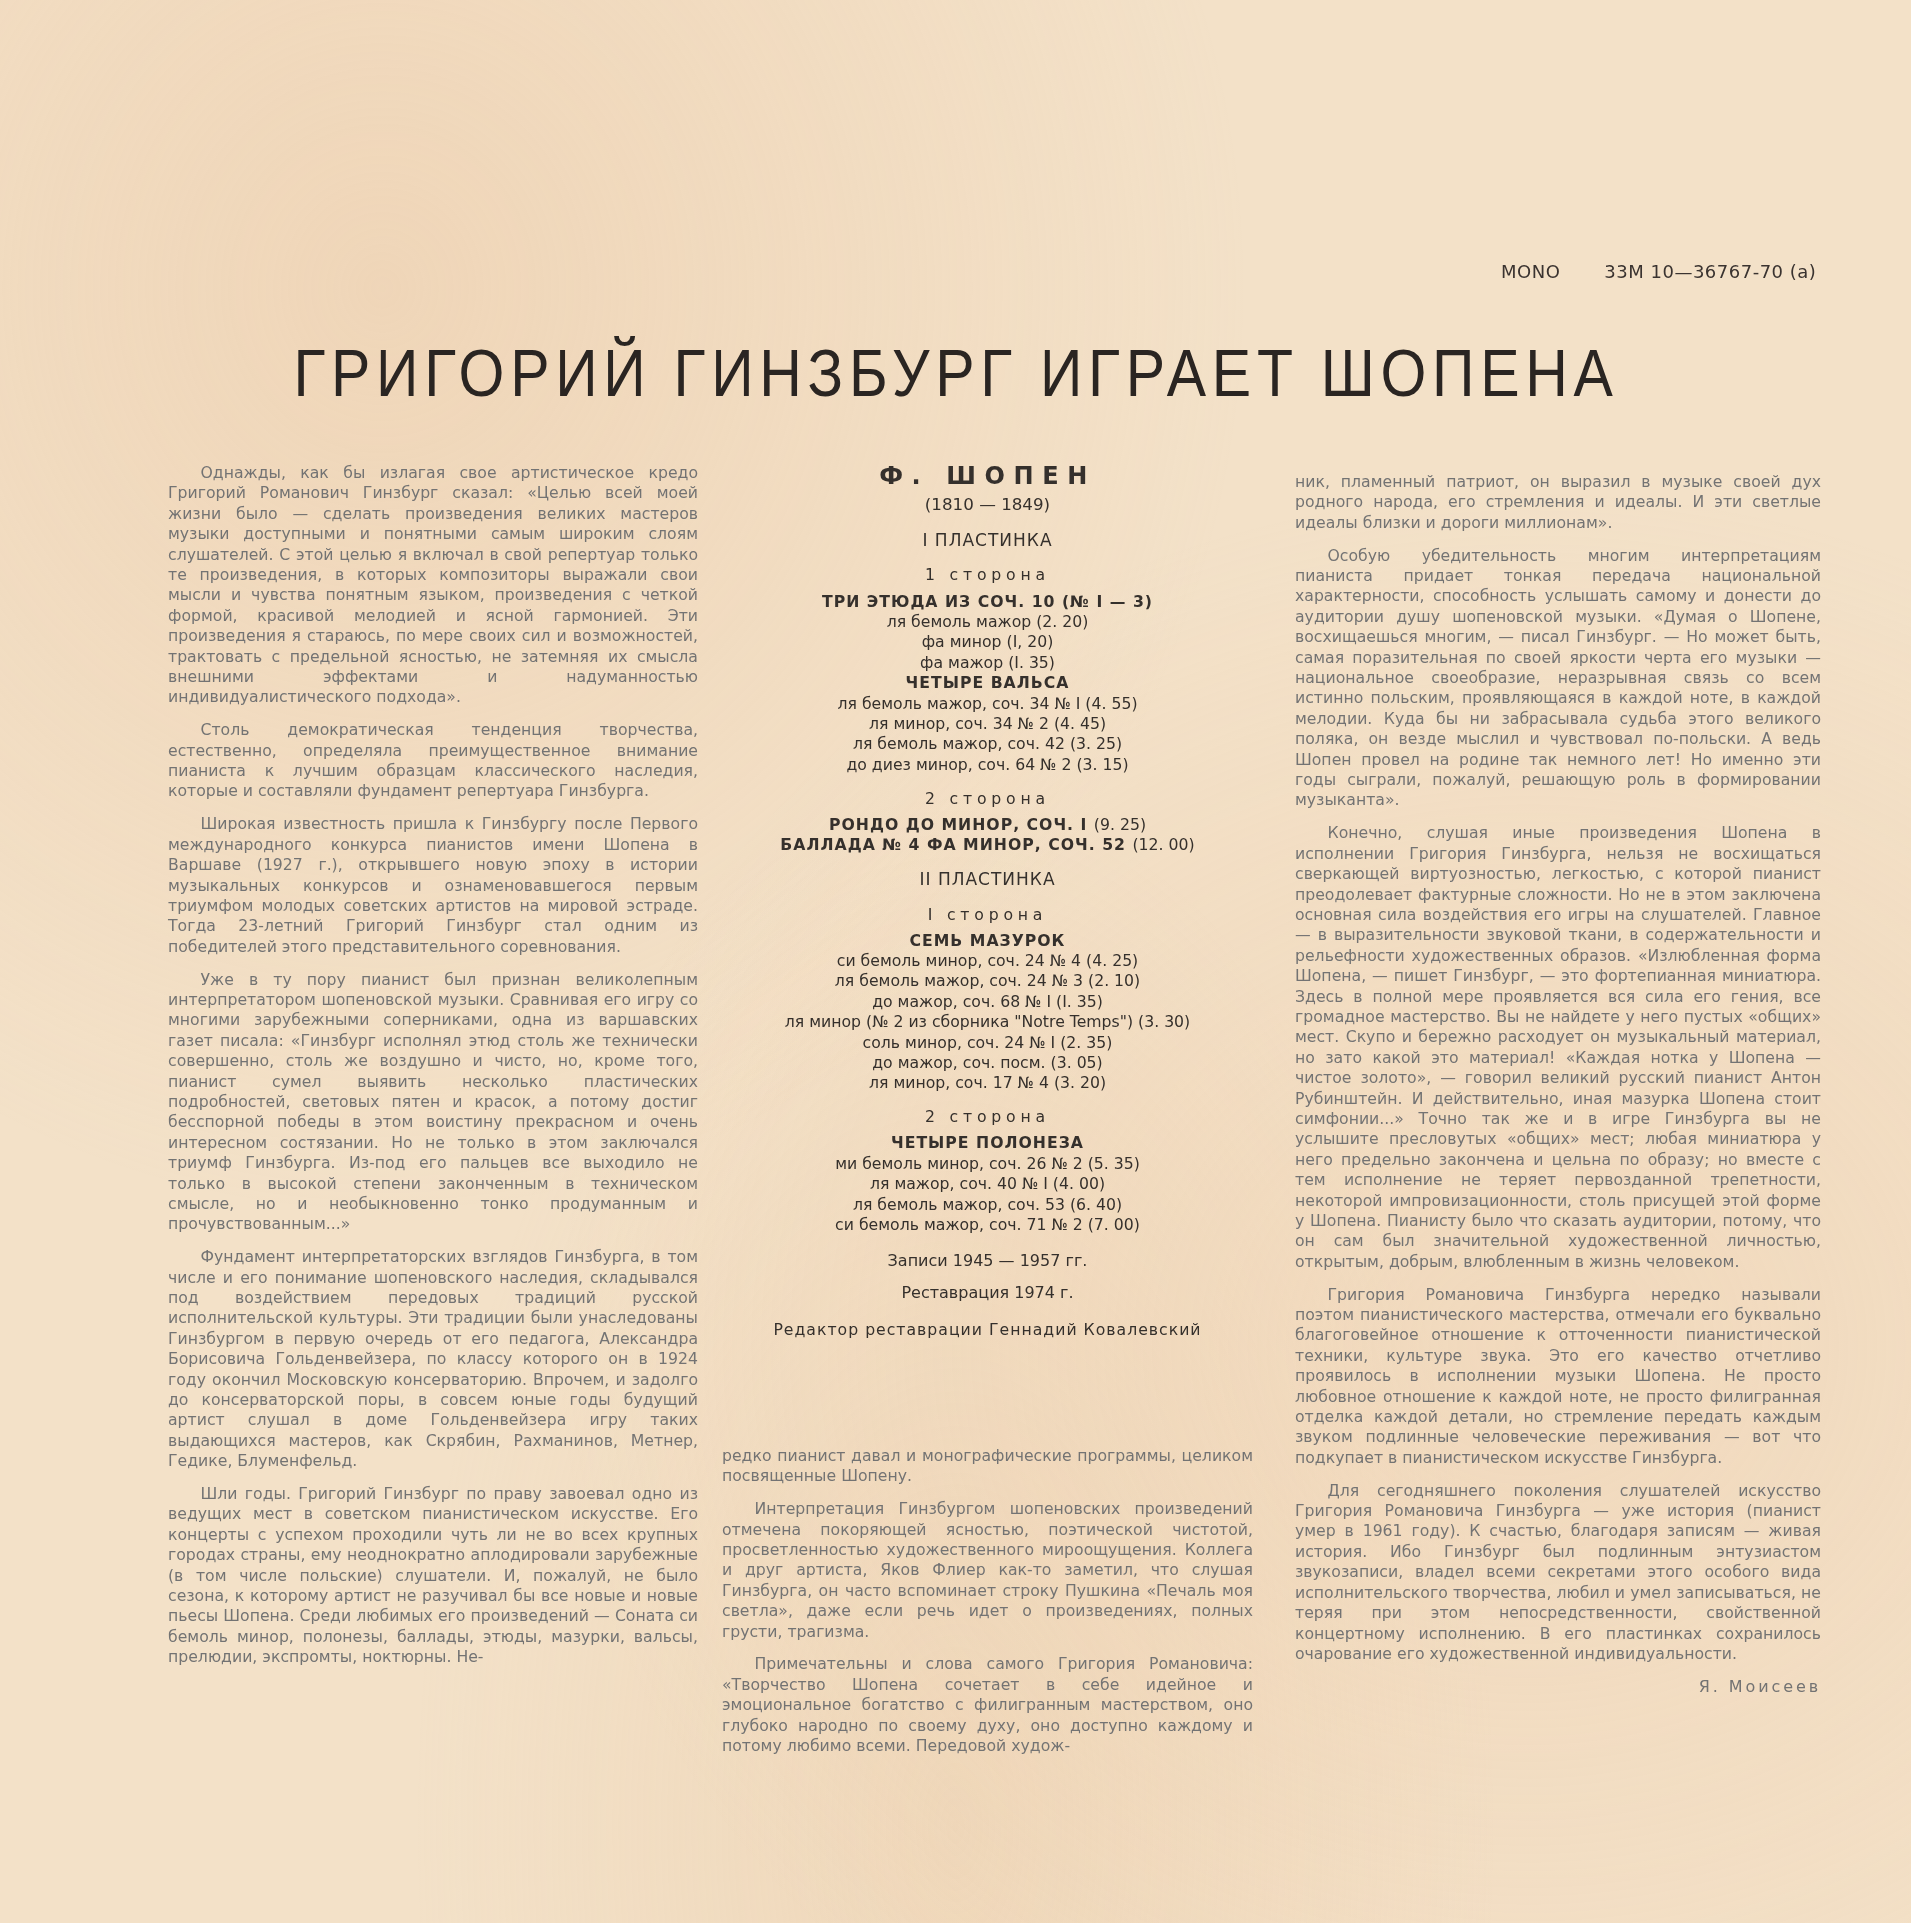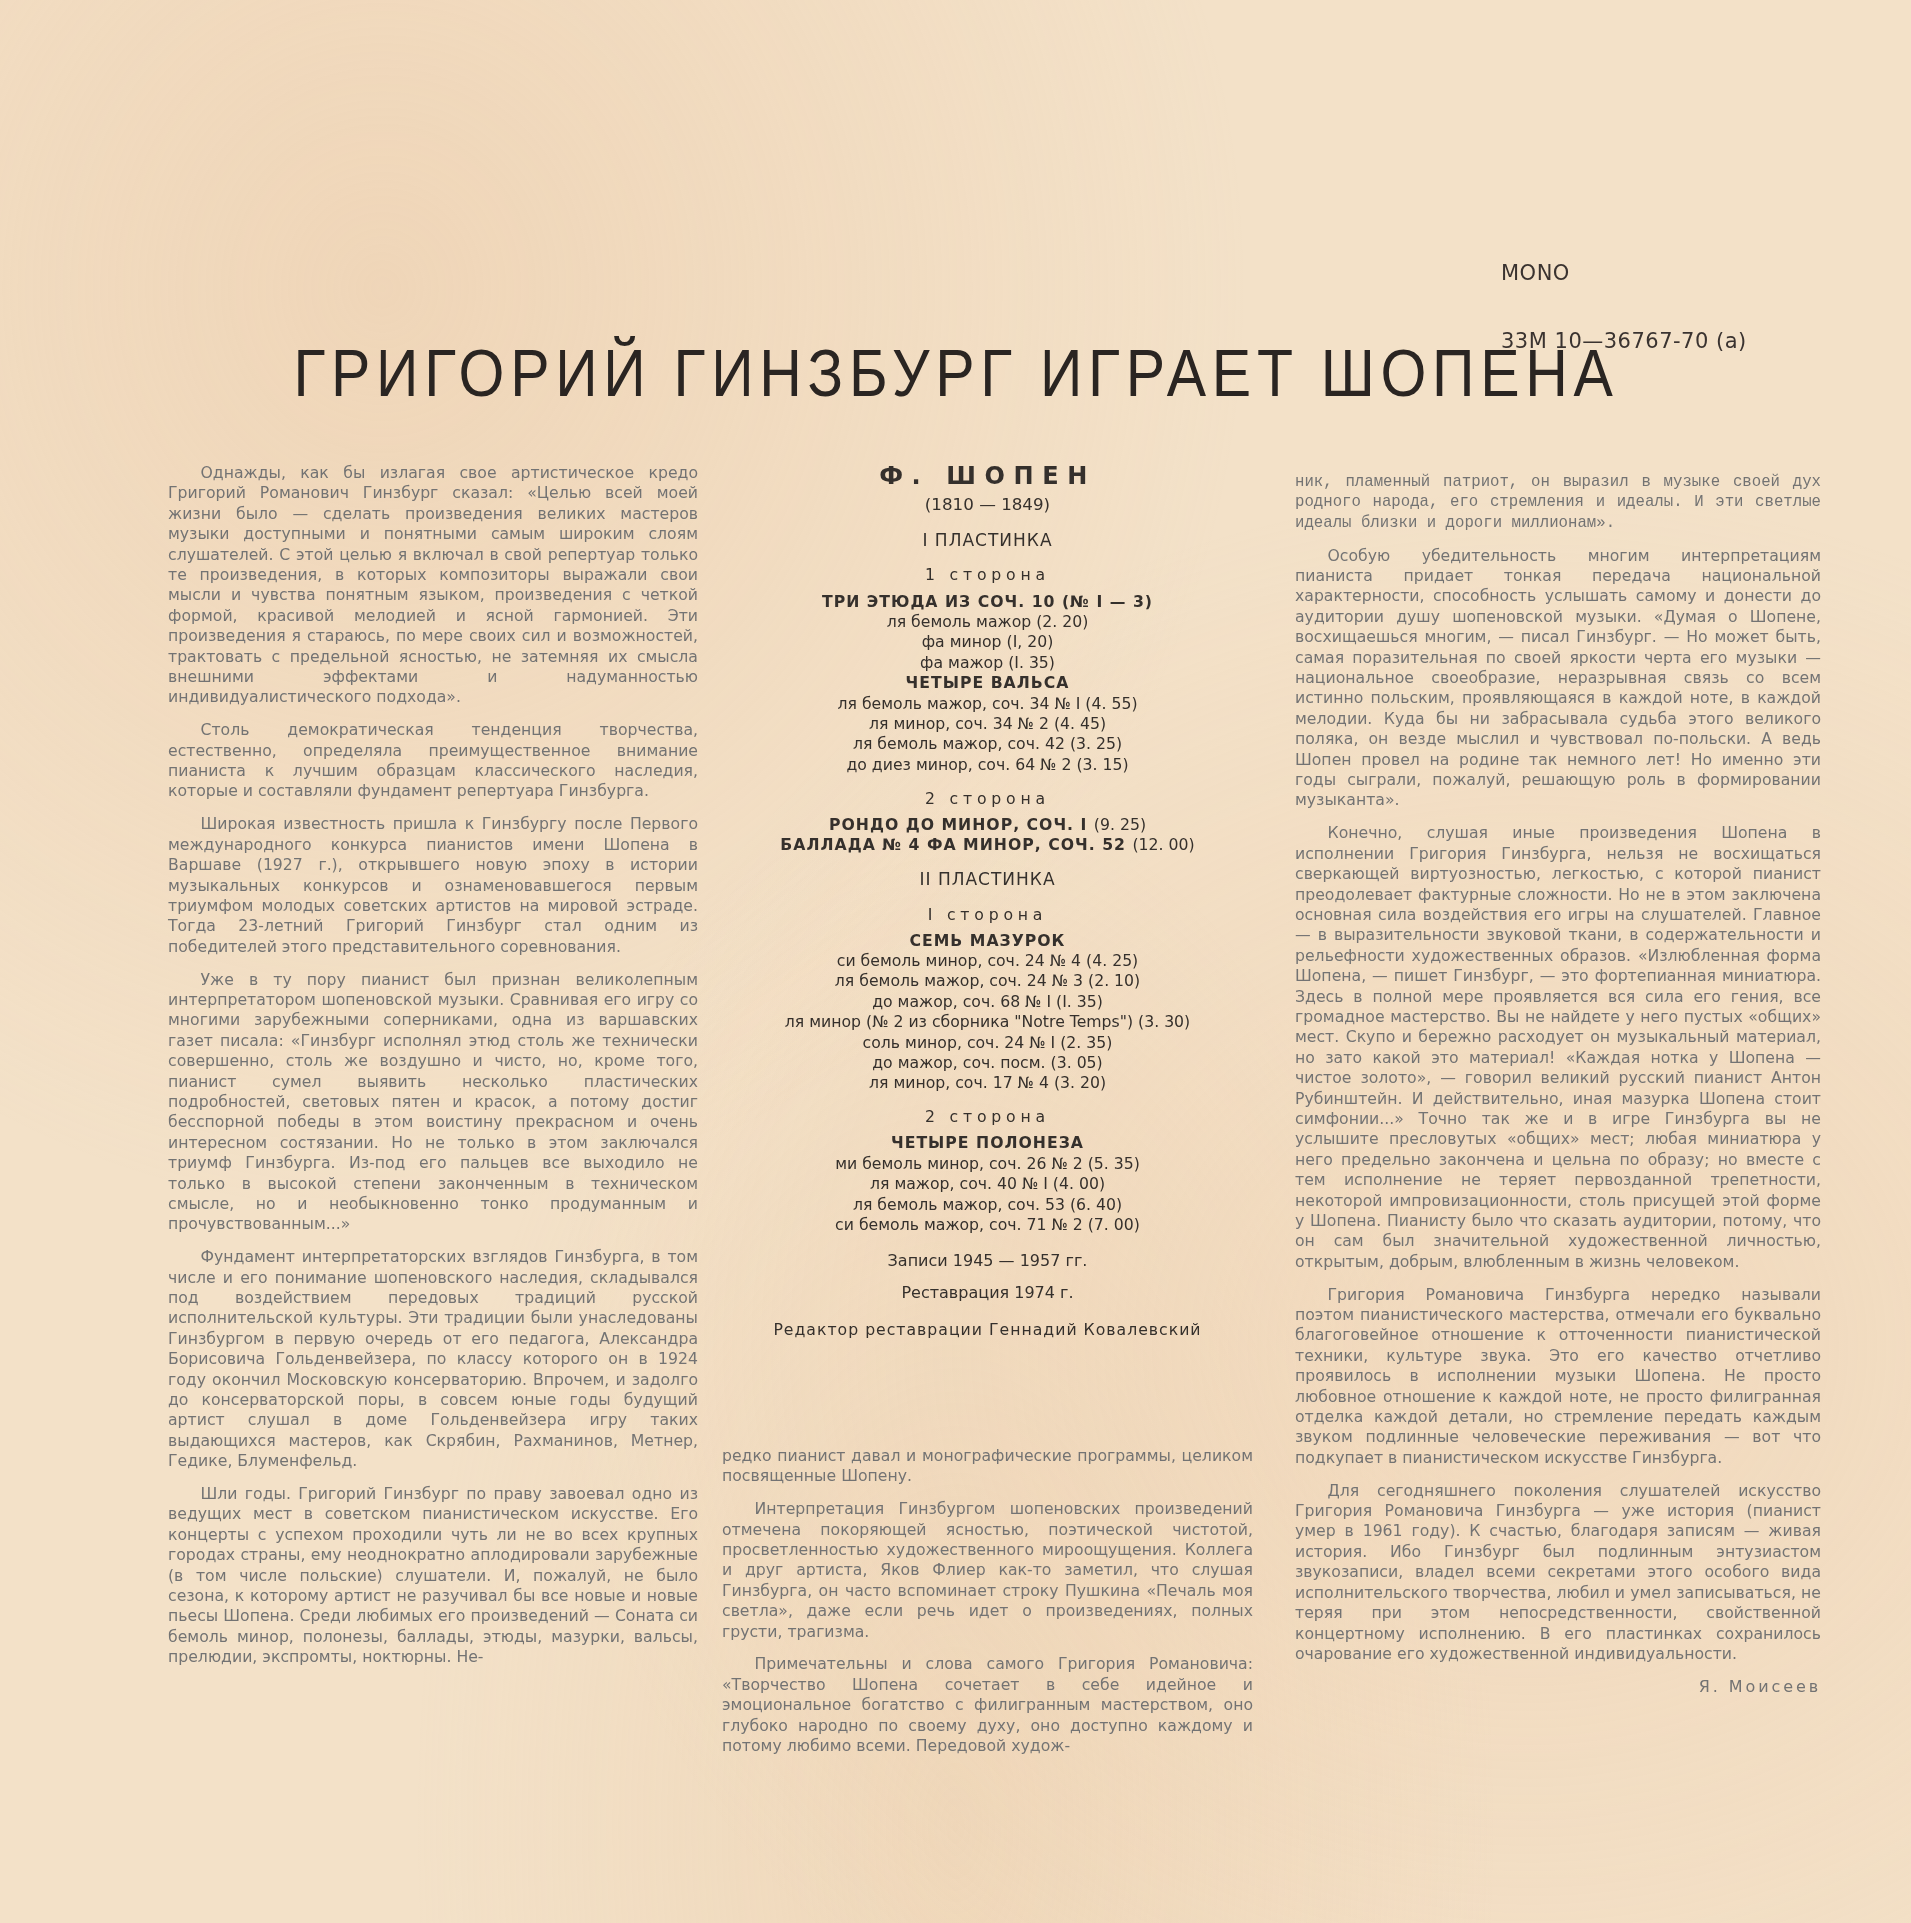--- a/index.html
+++ b/index.html
@@ -10,39 +10,39 @@
       radial-gradient(ellipse at 20% 15%, rgba(235,200,165,0.45) 0%, rgba(0,0,0,0) 40%),
       radial-gradient(ellipse at 80% 70%, rgba(238,205,172,0.40) 0%, rgba(0,0,0,0) 45%),
       radial-gradient(ellipse at 50% 95%, rgba(232,198,160,0.35) 0%, rgba(0,0,0,0) 40%);
     position: relative;
     color: #2e2824;
     font-family: "DejaVu Sans", sans-serif;
     overflow: hidden;
   }
   .catalog {
     position: absolute; top: 261px; left: 1501px;
-    font-size: 21px; letter-spacing: 0.5px; color: #3a3330;
-    display: flex; gap: 44px; flex-direction: column;
+    font-size: 18px; letter-spacing: 0.5px; color: #3a3330;
+    display: flex; gap: 44px;
   }
   .title {
     position: absolute; top: 336px; left: 0; width: 1912px;
     text-align: center;
     font-family: "Liberation Sans", sans-serif;
     font-size: 59px; letter-spacing: 5.7px; color: #2a2522;
     transform: scaleY(1.12); transform-origin: top center;
   }
   .col {
     position: absolute;
     font-size: 15.7px; line-height: 20.4px;
     text-align: justify; color: #737373;
   }
   .col p { margin: 0 0 12.4px 0; text-indent: 32.5px; }
   .col-left { left: 168px; top: 463px; width: 530px; }
   .col-right { left: 1295px; top: 472px; width: 526px; }
-  .col-right p.first { text-indent: 0; font-family: Liberation Mono, monospace; }
+  .col-right p.first { text-indent: 0; }
   .col-mid-text { left: 722px; top: 1446px; width: 531px; }
   .col-mid-text p.first { text-indent: 0; }
   .signature {
     text-align: right; letter-spacing: 2.9px; margin-top: 1px; font-size: 16px;
   }
   .program {
     position: absolute; left: 722px; top: 466px; width: 531px;
     text-align: center; color: #35302c; font-size: 15.7px; line-height: 20.4px;
   }
   .composer { font-weight: bold; font-size: 24px; letter-spacing: 8.6px; margin-bottom: 7.6px; }

